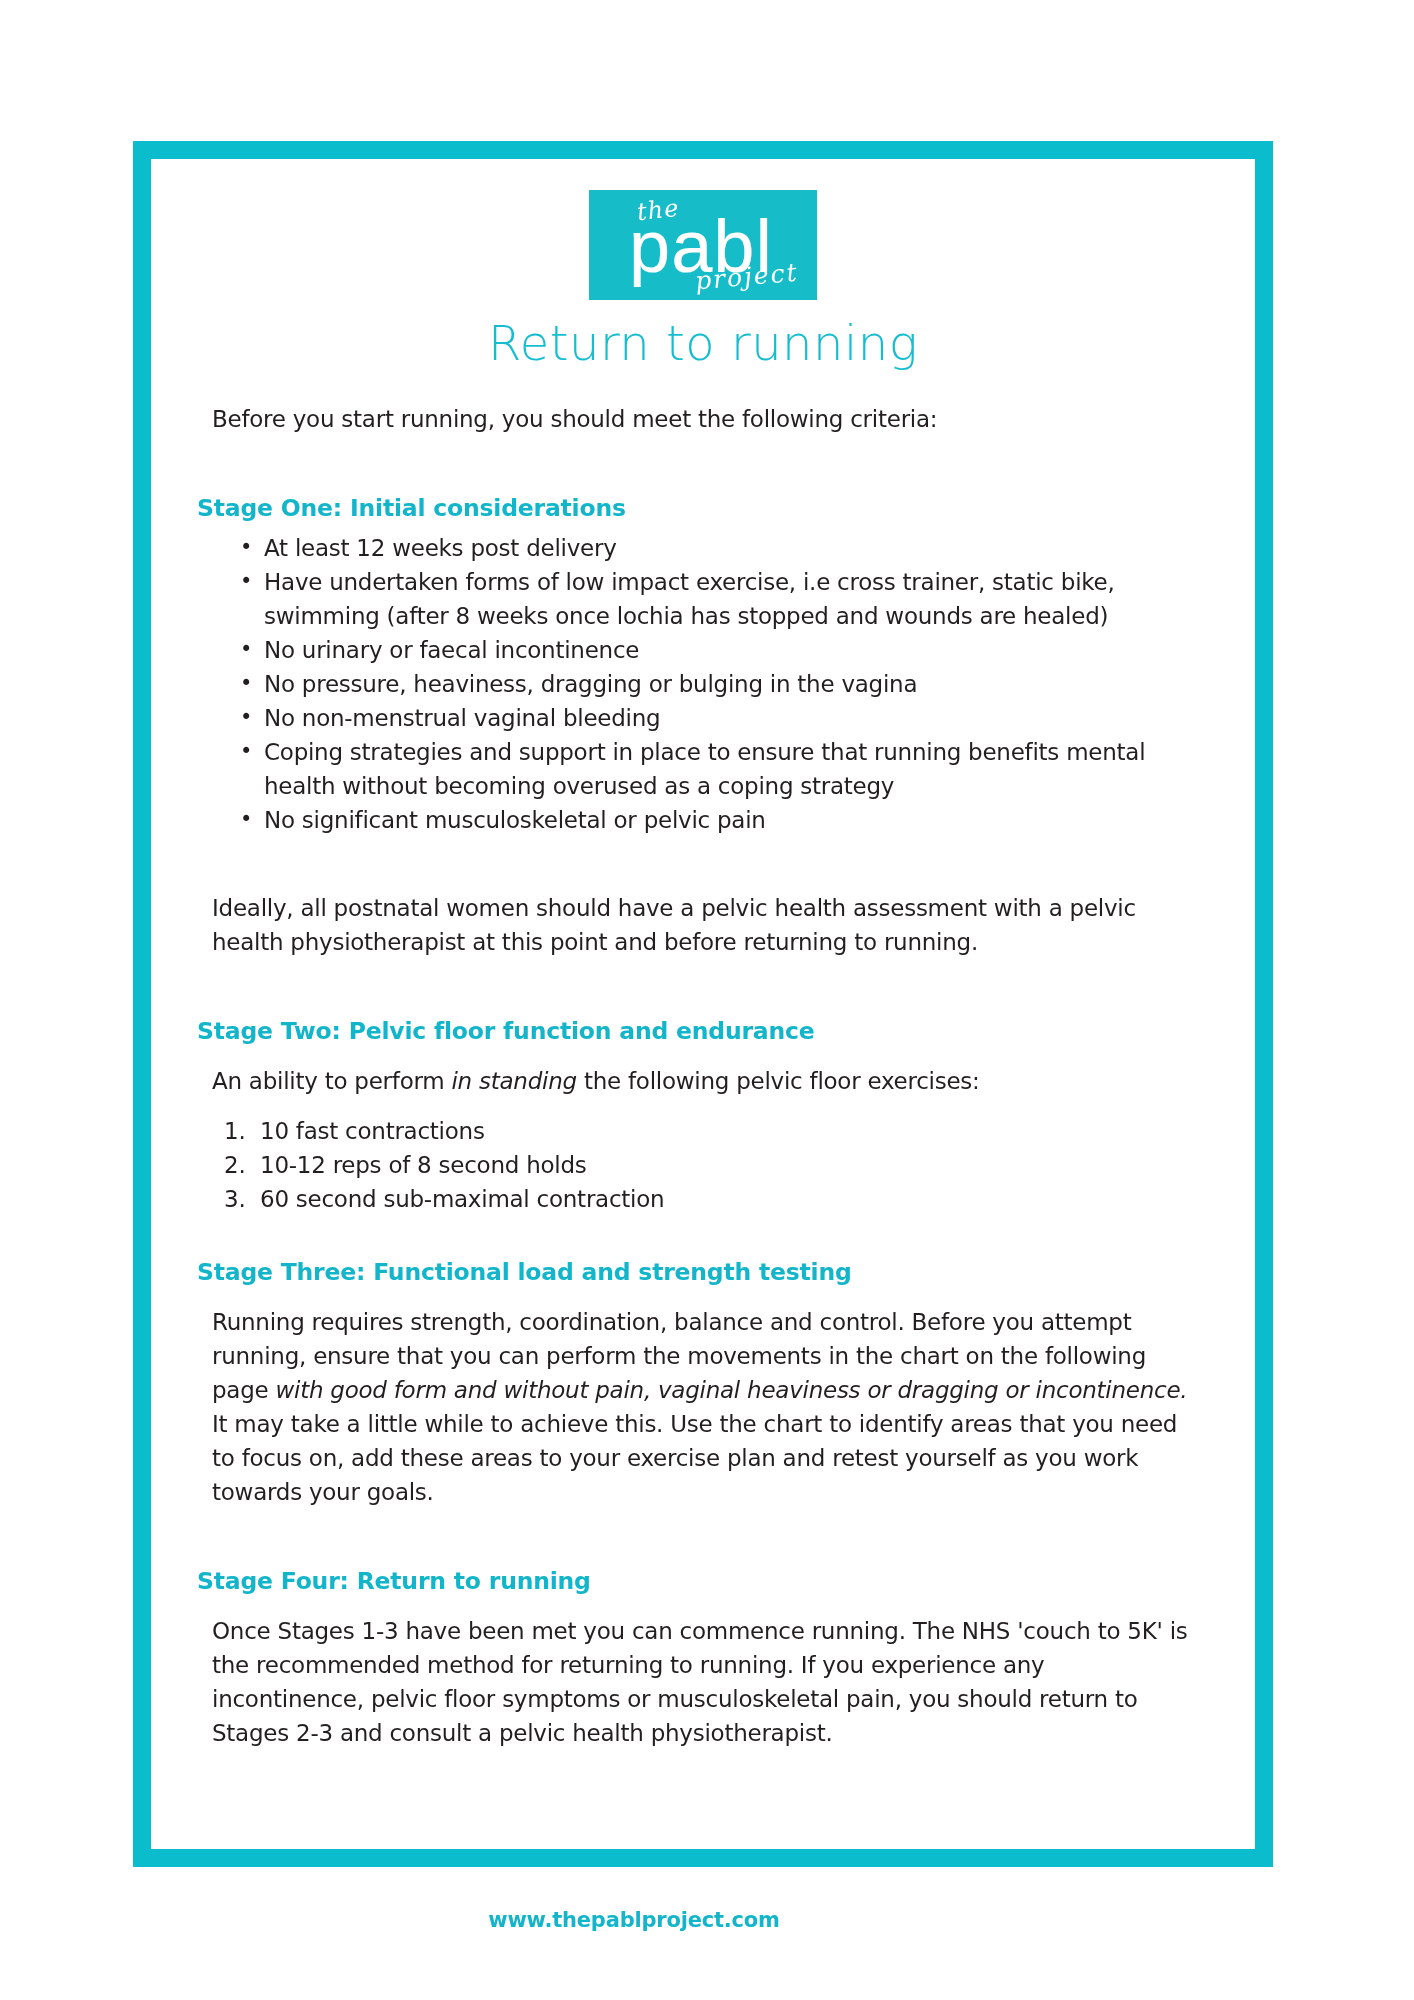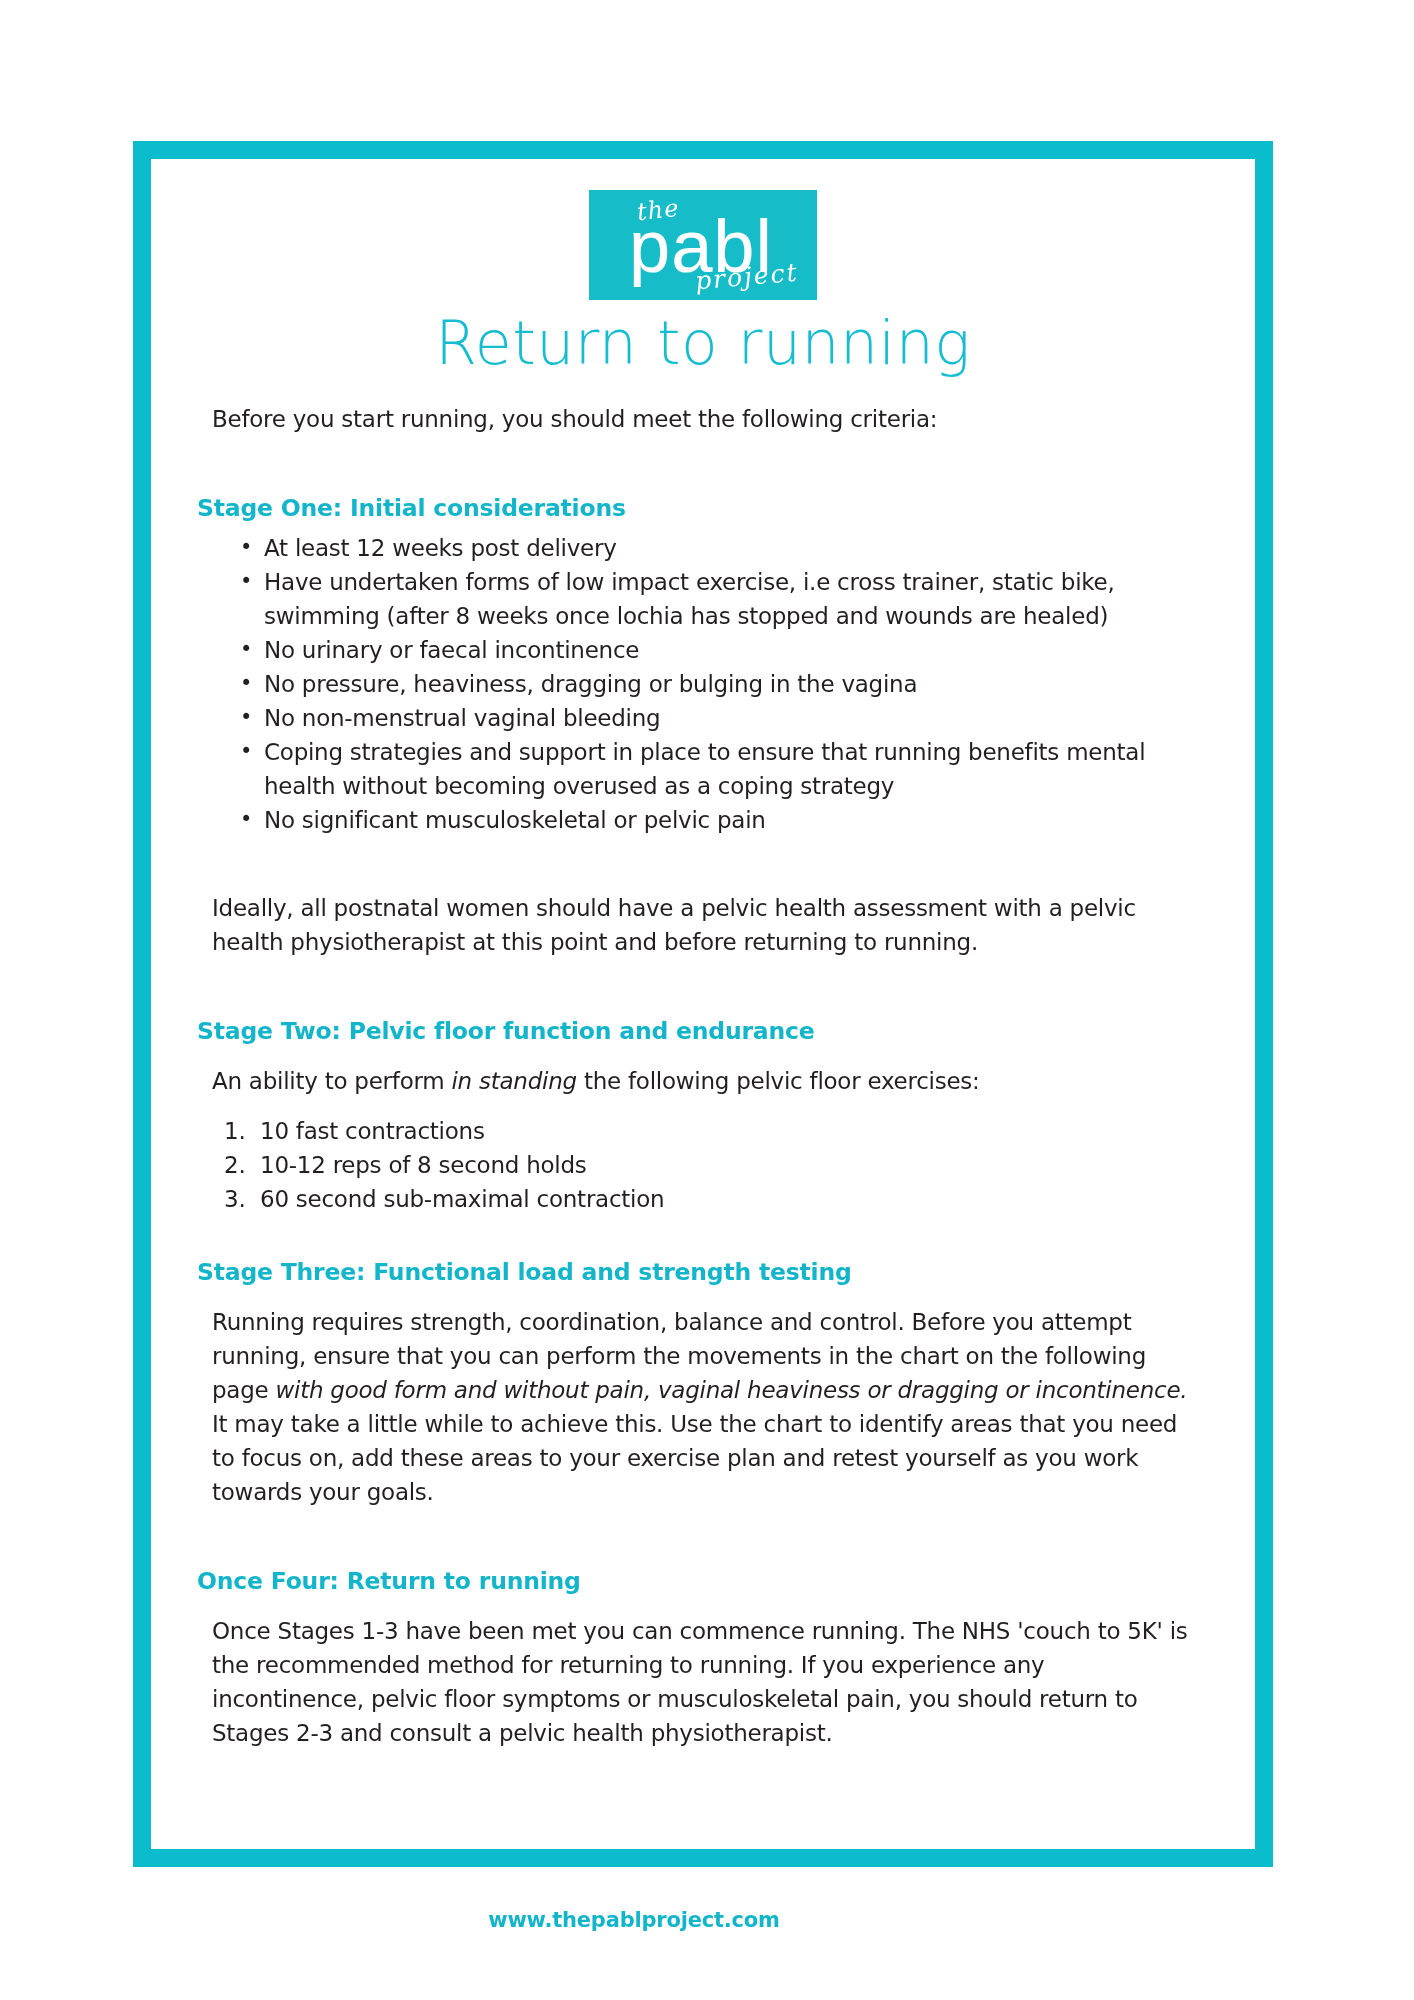--- a/index.html
+++ b/index.html
@@ -92,21 +92,21 @@
     transform: rotate(-5deg);
     font-weight: 400;
   }
 
   
   .doc-title {
     width: 1014px;
     text-align: center;
     font-family: "DejaVu Sans", sans-serif;
     font-weight: 300;
-    font-size: 60px;
+    font-size: 48px;
     line-height: 66px;
     color: #16bdd0;
     letter-spacing: 0.5px;
     margin: 4px 0 26px 0;
   }
 
   
   .lead {
     font-family: "DejaVu Sans", sans-serif;
     font-weight: bold;
@@ -258,20 +258,20 @@
       <li>60 second sub-maximal contraction</li>
     </ol>
 
     <div class="gap-lg"></div>
 
     <div class="stage-head">Stage Three: Functional load and strength testing</div>
     <p class="body"><span>Running requires strength, coordination, balance and control. Before you attempt running, ensure that you can perform the movements in the chart on the following page </span><em class="ital">with good form and without pain, vaginal heaviness or dragging or incontinence.</em><span> It may take a little while to achieve this. Use the chart to identify areas that you need to focus on, add these areas to your exercise plan and retest yourself as you work towards your goals.</span></p>
 
     <div class="gap-lg"></div>
 
-    <div class="stage-head">Once Four: Return to running</div>
+    <div class="stage-head">Stage Four: Return to running</div>
     <p class="body">Once Stages 1-3 have been met you can commence running. The NHS 'couch to 5K' is the recommended method for returning to running. If you experience any incontinence, pelvic floor symptoms or musculoskeletal pain, you should return to Stages 2-3 and consult a pelvic health physiotherapist.</p>
 
   </div>
 
   <div id="footer">www.thepablproject.com</div>
 
 </div>
 
 </body></html>

